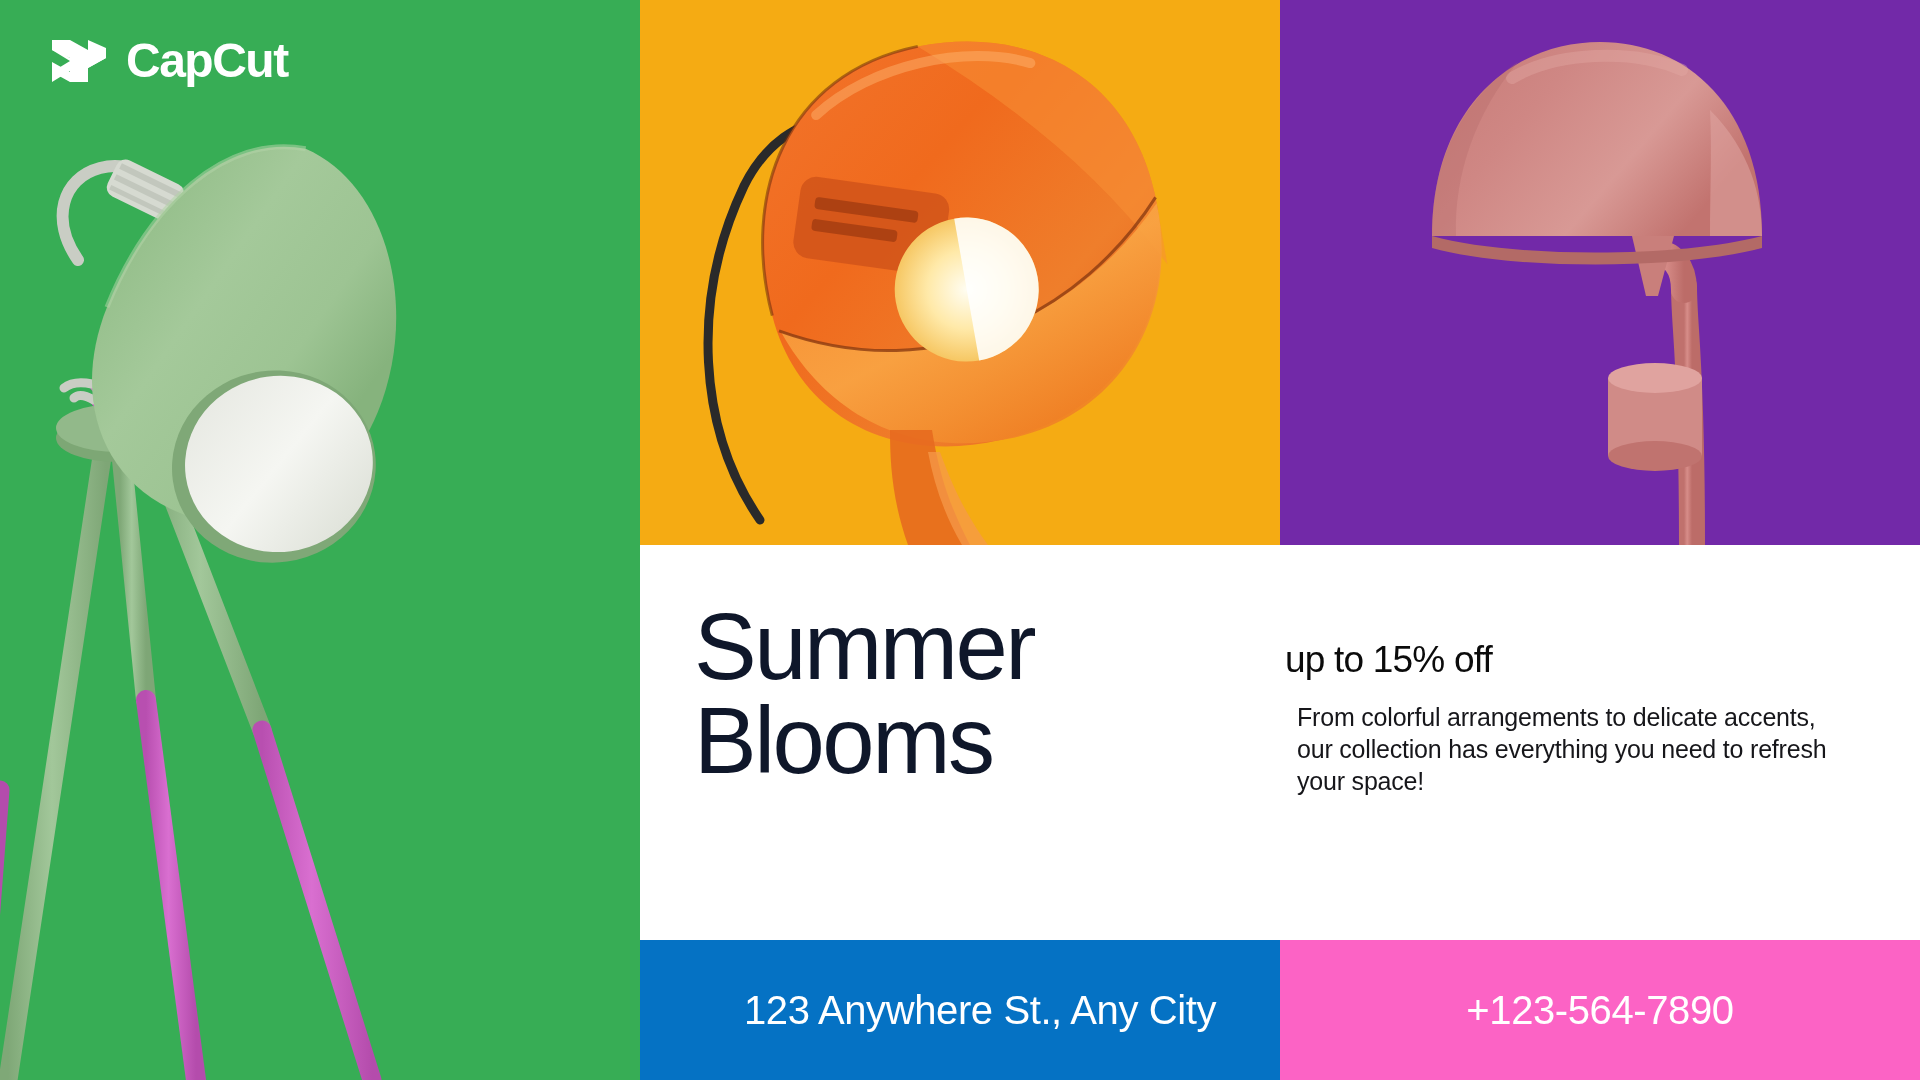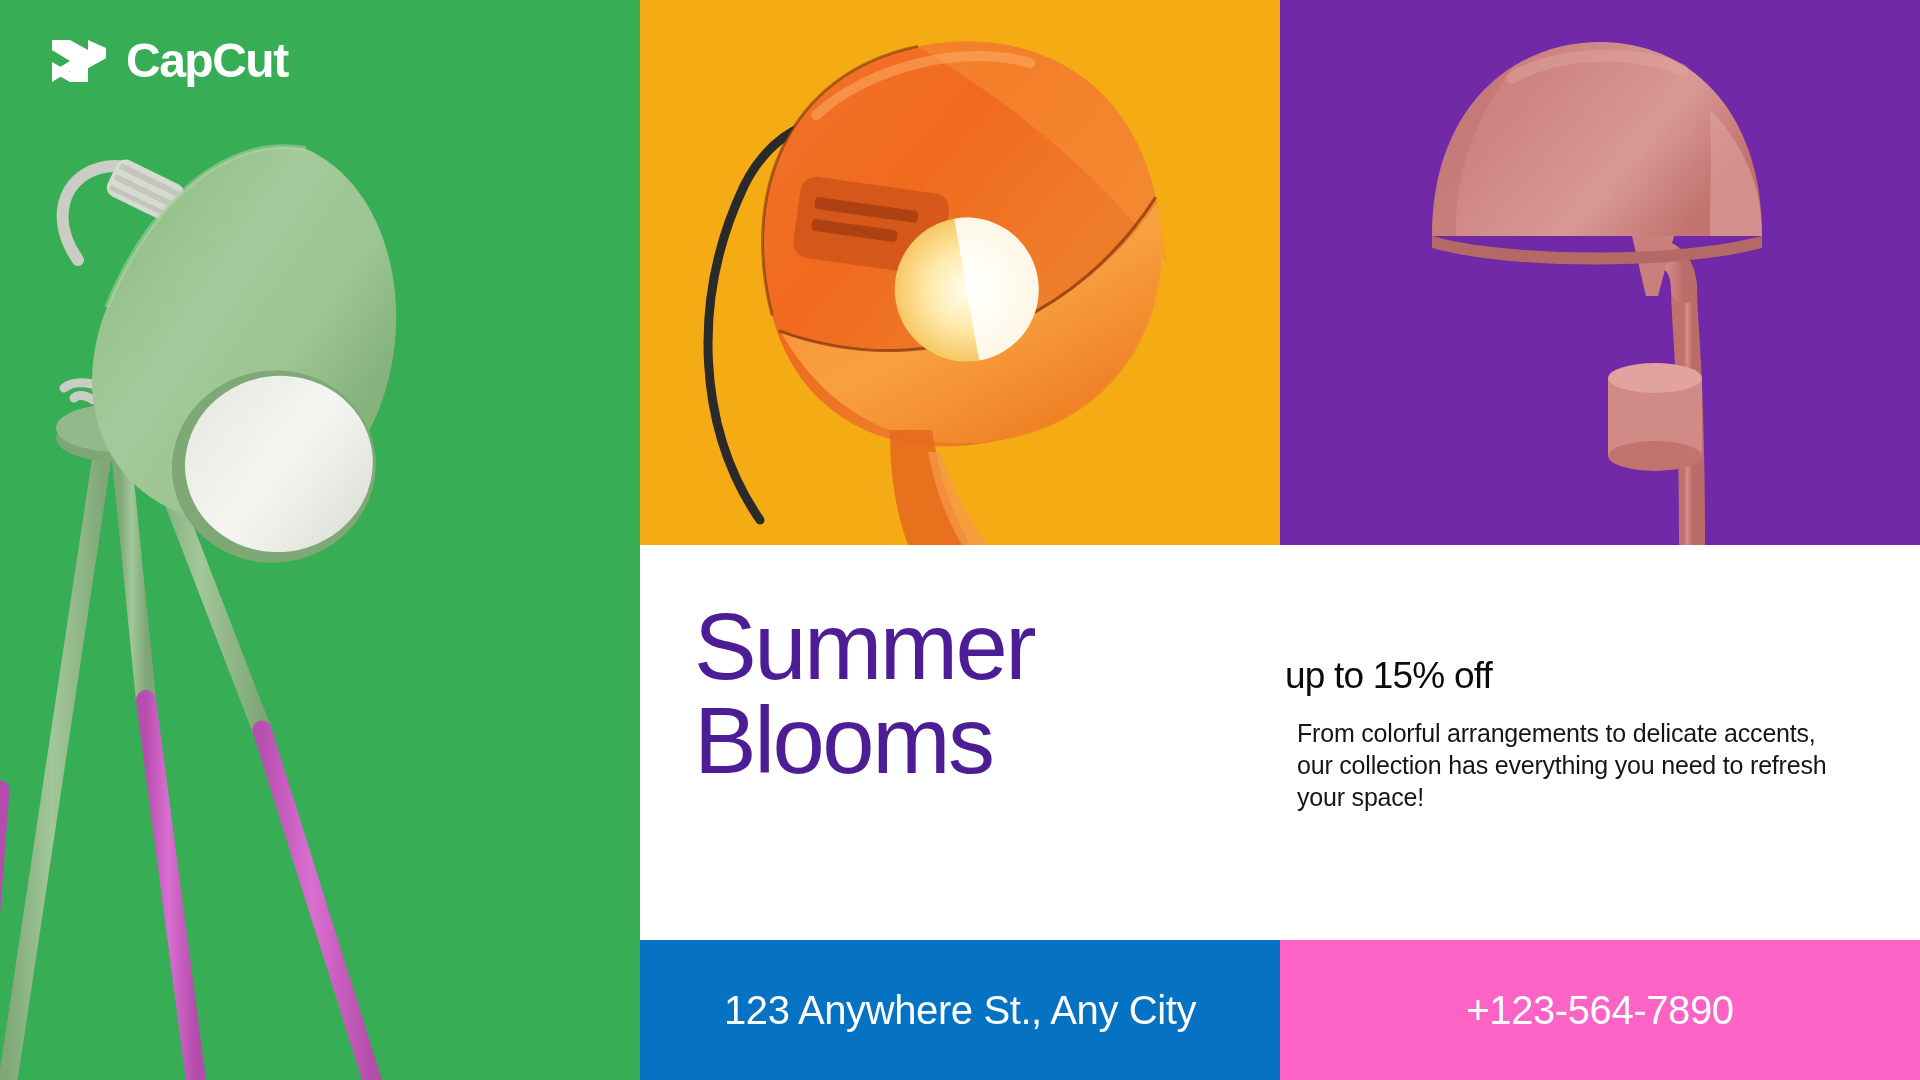--- a/index.html
+++ b/index.html
@@ -53,41 +53,41 @@
   #art-orange { left: 640px;  top: 0;   width: 640px; height: 545px; }
   #art-purple { left: 1280px; top: 0;   width: 640px; height: 545px; }
   .art svg { display: block; width: 100%; height: 100%; }
 
   
   #headline {
     position: absolute;
     left: 694px;
     top: 600px;
     width: 420px;
-    color: #4c1d95;
+    color: #0f172a;
     font-size: 94px;
     font-weight: 400;
     line-height: 1.0;
     letter-spacing: -2.5px;
     white-space: pre-line;
   }
 
   #offer-block {
     position: absolute;
     left: 1285px;
     top: 640px;
     width: 560px;
   }
   #offer-headline {
     color: #0b0b0b;
     font-size: 37px;
     font-weight: 400;
     letter-spacing: -0.8px;
     line-height: 1.1;
-    margin: 16px 0 20px 0;
+    margin: 0 0 20px 0;
   }
   #offer-body {
     color: #16161a;
     font-size: 25px;
     font-weight: 400;
     line-height: 1.28;
     letter-spacing: -0.2px;
     margin: 12px;
     max-width: 545px;
   }
@@ -99,21 +99,21 @@
     align-items: center;
     justify-content: center;
     color: #ffffff;
     font-size: 40px;
     font-weight: 400;
     letter-spacing: -0.4px;
     height: 140px;
     top: 940px;
     white-space: nowrap;
   }
-  #address-text { left: 640px;  width: 640px; }
+  #address-text { left: 660px;  width: 640px; }
   #phone-text   { left: 1280px; width: 640px; }
 </style>
 </head>
 <body>
 
 <div id="poster">
 
   <div class="panel" id="panel-green"></div>
   <div class="panel" id="panel-orange"></div>
   <div class="panel" id="panel-purple"></div>

